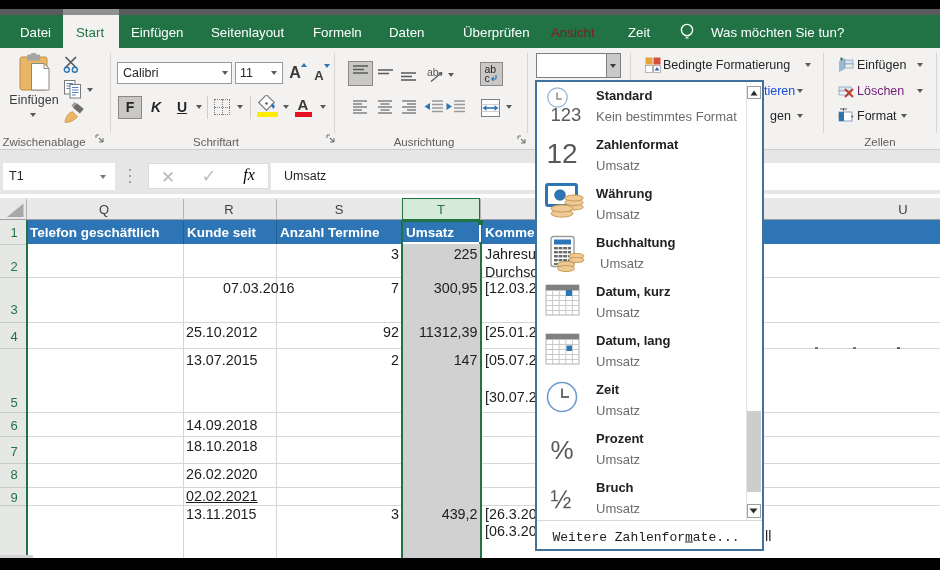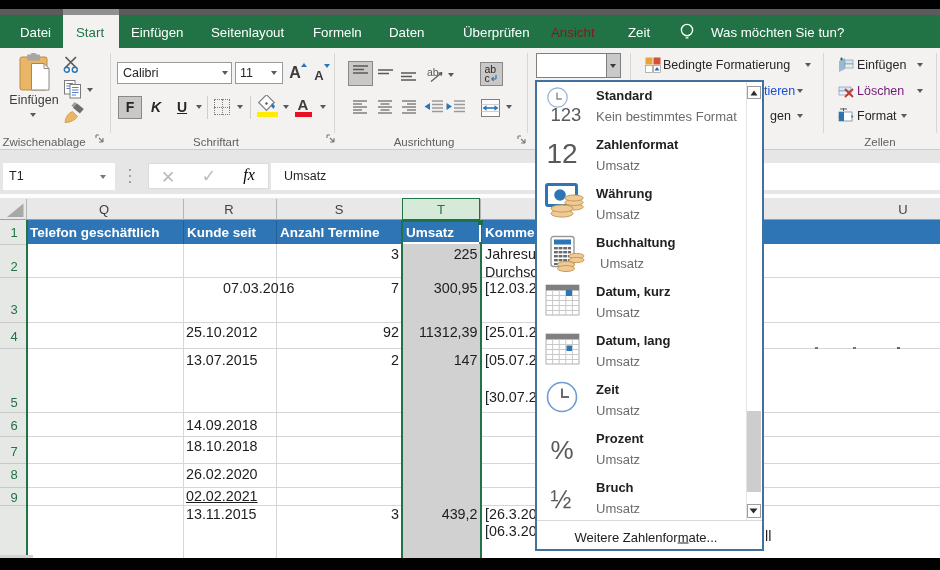--- a/index.html
+++ b/index.html
@@ -421,16 +421,16 @@
 <svg class="a" style="left:749.5px;top:89.5px;" width="8" height="6">
       <path d="M0.5 5.5 L4 0.5 L7.5 5.5Z" fill="#2b2b2b"></path>
     </svg>
 <div class="a" style="left:746.5px;top:411px;width:14px;height:81px;background:#cdcdcd;"></div>
 <div class="a" style="left:746.5px;top:504px;width:14px;height:14px;background:#fdfdfd;border:1px solid #9d9d9d;box-sizing:border-box;"></div>
 <svg class="a" style="left:749px;top:508px;" width="9" height="6">
       <path d="M0.5 0.5 L4.5 5.5 L8.5 0.5Z" fill="#2b2b2b"></path>
     </svg>
 
 <div class="a" style="left:536.5px;top:520px;width:225px;height:1px;background:#d9d9d9;"></div>
-<div class="txt cc" style="left:646px;top:537px;font-size:13px;color:#212121;">Weitere Zahlenfor<span style="text-decoration:underline;">m</span>ate...</div>
+<div class="txt cc" style="left:646px;top:537px;font-size:13px;color:#212121;font-family:Liberation Mono, monospace;">Weitere Zahlenfor<span style="text-decoration:underline;">m</span>ate...</div>
 
 <div class="a" style="left:0;top:555px;width:33px;height:3px;background:#d4d4d4;"></div>
 <div class="a" style="left:0;top:557.5px;width:940px;height:12.5px;background:#010101;"></div>
 </div>
 </body></html>

